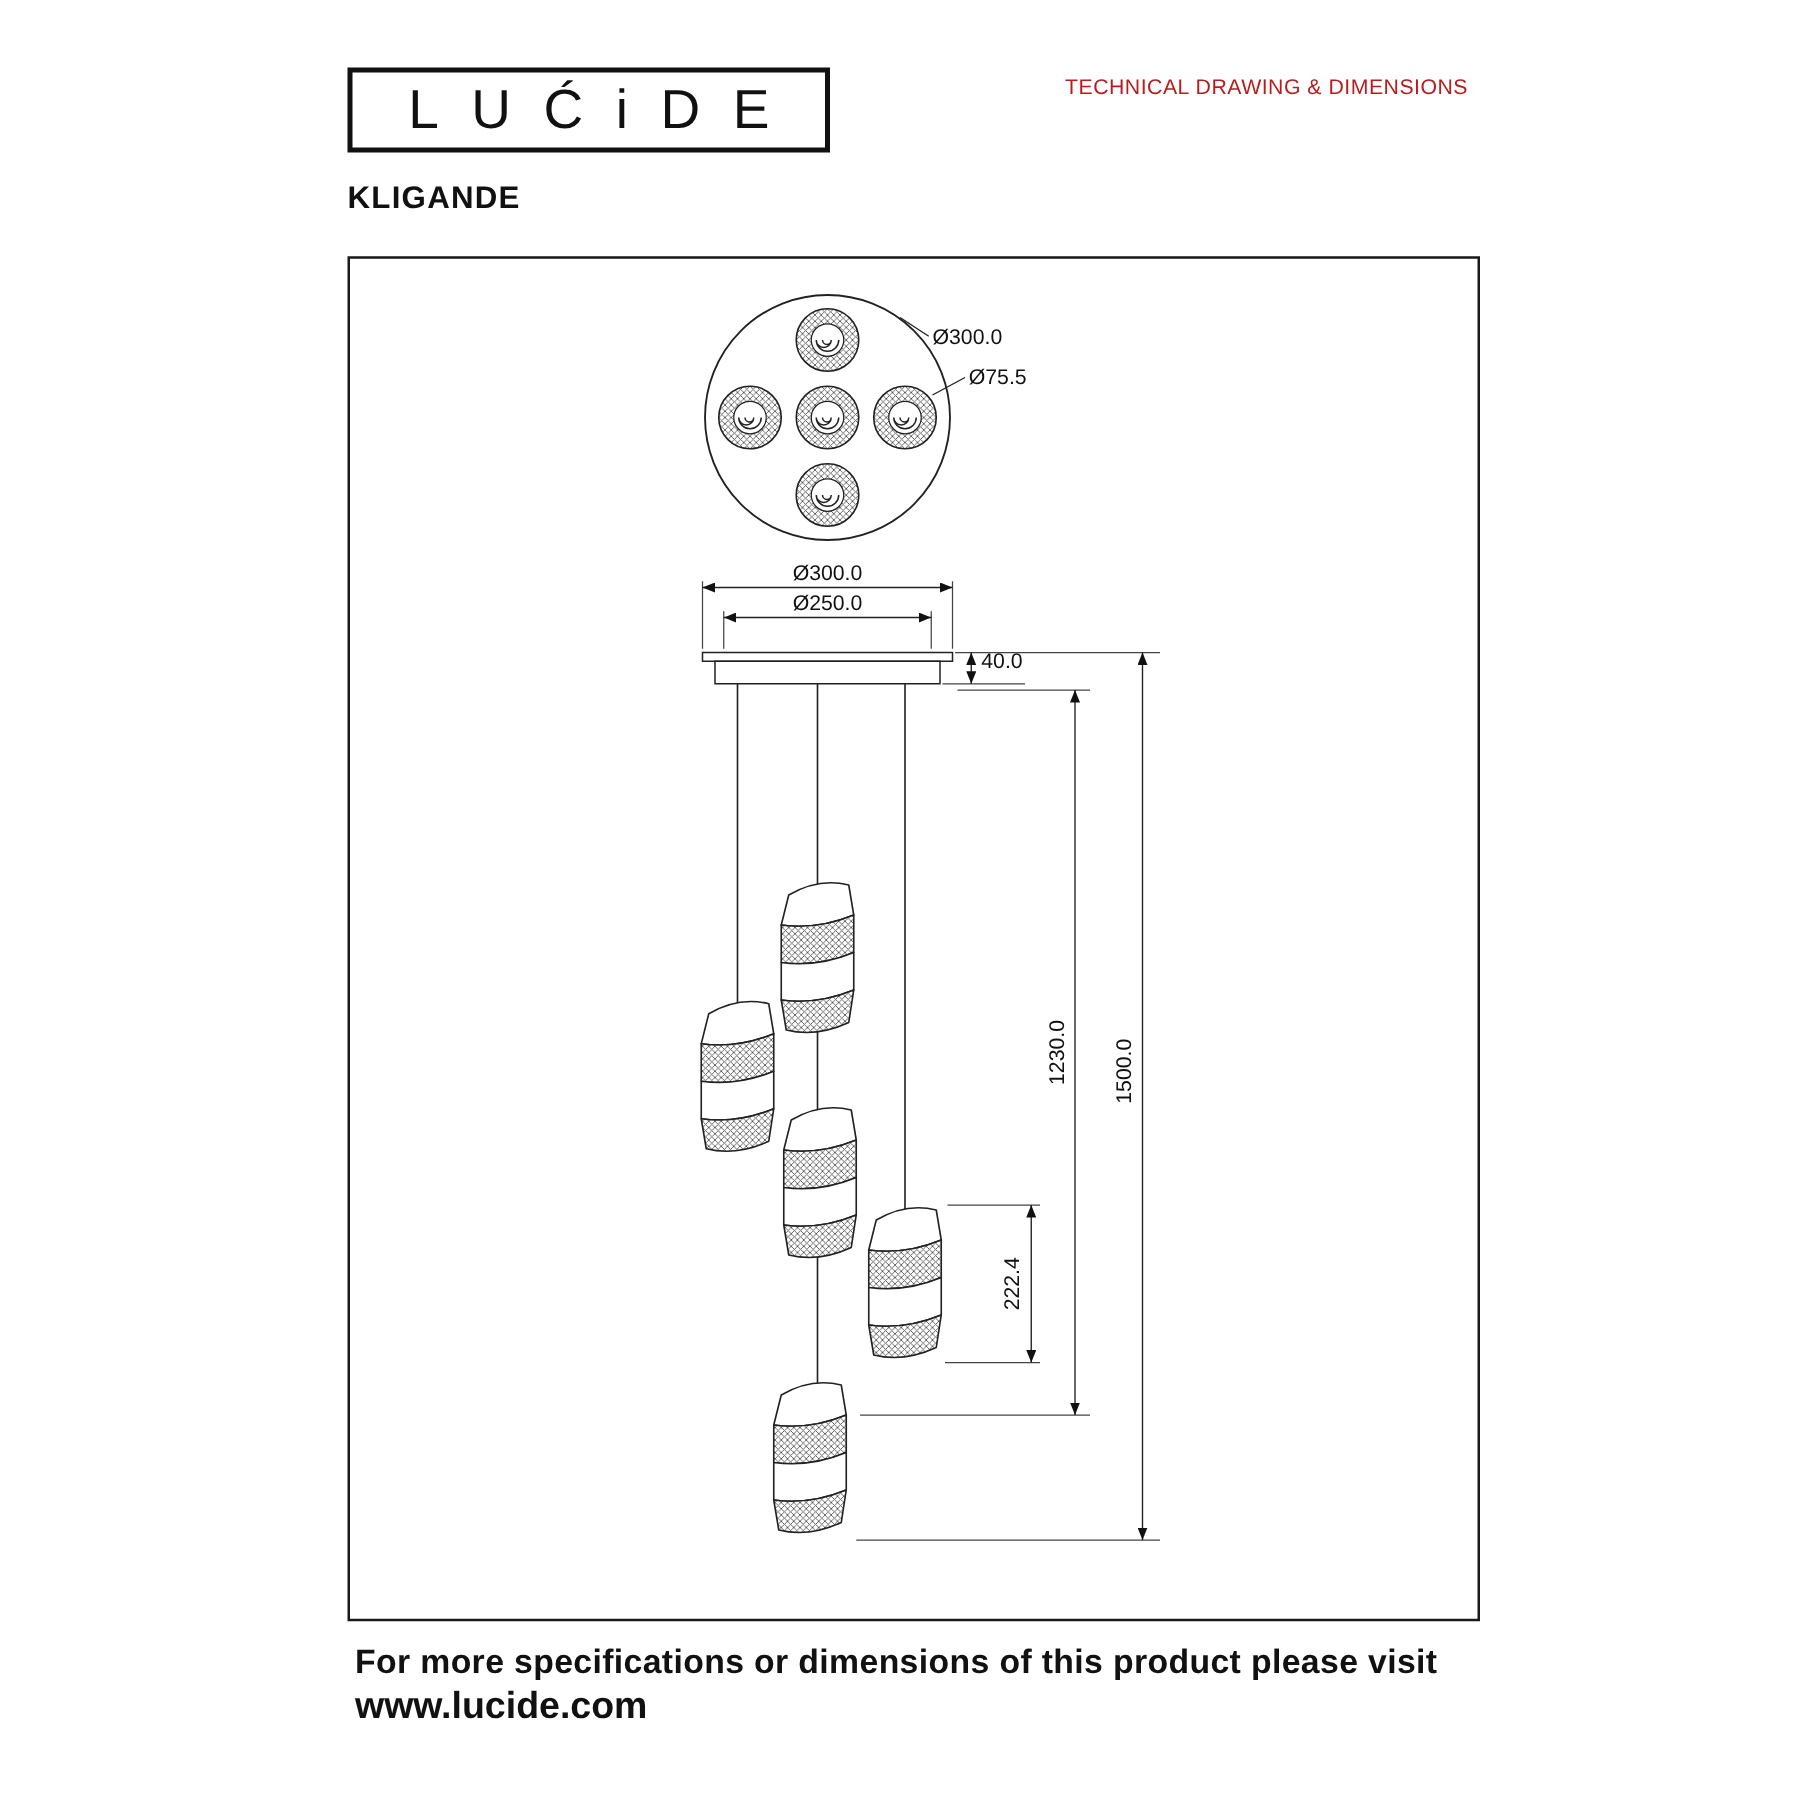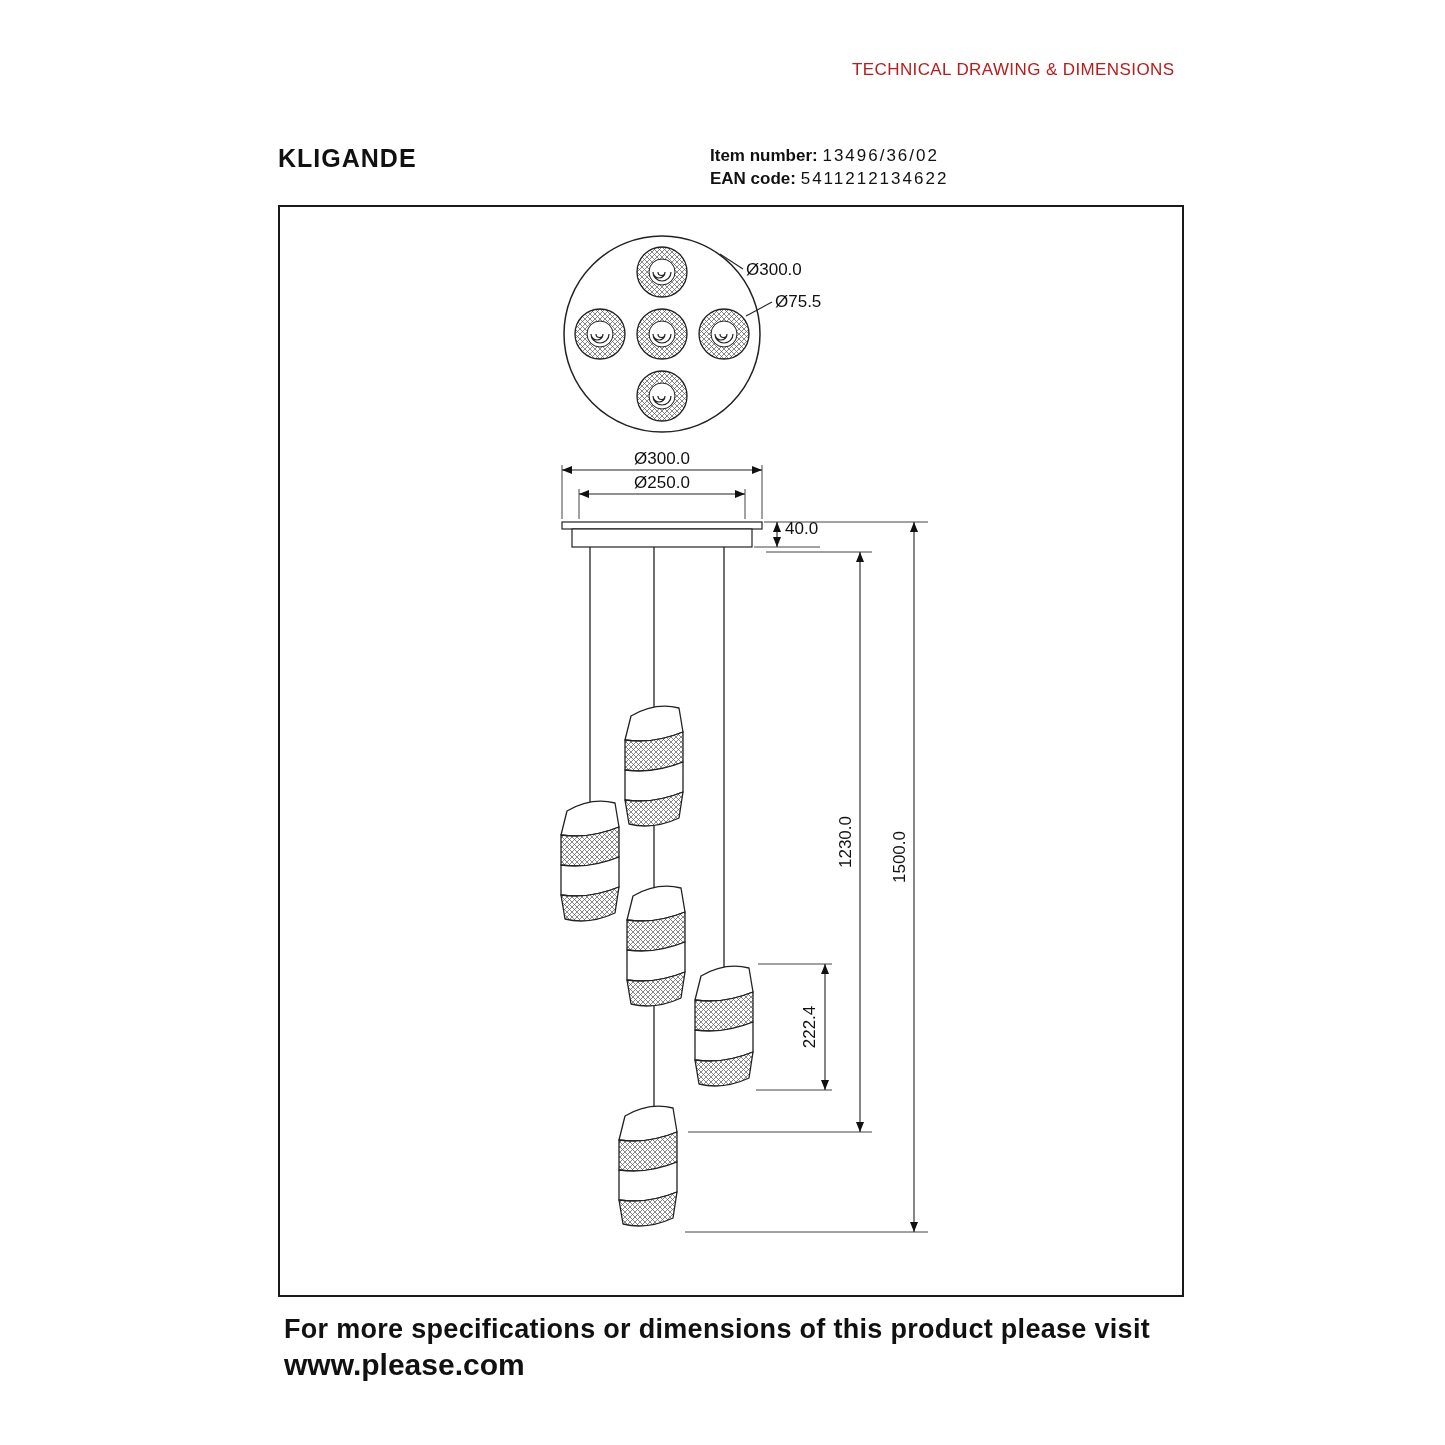--- a/index.html
+++ b/index.html
@@ -37,35 +37,28 @@
   .band{stroke:#222;stroke-width:1.3;stroke-linejoin:round;}
   .solid{fill:#fff;}
   .hatch{fill:url(#crosshatch);}
   .spiral{fill:none;stroke:#222;stroke-width:1.2;}
 </style>
 </head>
 <body>
 
 <div class="page">
 
+  <div class="logo-box">
+    <span class="logo-text">LUĆiDE</span>
+  </div>
 
   <div class="doc-title">TECHNICAL DRAWING &amp; DIMENSIONS</div>
 
   <div class="product-name">KLIGANDE</div>
 
-  <div class="item-block">
-    <div class="item-row">
-      <span class="lbl">Item number:</span>
-      <span class="val">13496/36/02</span>
-    </div>
-    <div class="item-row">
-      <span class="lbl">EAN code:</span>
-      <span class="val">5411212134622</span>
-    </div>
-  </div>
 
   <div class="drawing-box">
     <svg width="898" height="1084" viewBox="0 0 898 1084">
       <defs>
         <pattern id="crosshatch" width="5" height="5" patternUnits="userSpaceOnUse">
           <rect width="5" height="5" fill="#fff"></rect>
           <path d="M0,0 L5,5 M5,0 L0,5" stroke="#555" stroke-width="0.7"></path>
         </pattern>
         <marker id="arw" markerWidth="10" markerHeight="8" refX="10" refY="4" orient="auto-start-reverse" markerUnits="userSpaceOnUse">
           <path d="M0,0 L10,4 L0,8 Z" fill="#111"></path>
@@ -140,16 +133,16 @@
 
         <line x1="405" y1="1025" x2="648" y2="1025" class="ext"></line>
         <line x1="634" y1="315" x2="634" y2="1025" class="dim" marker-start="url(#arw)" marker-end="url(#arw)"></line>
         <text transform="translate(625,650) rotate(-90)" text-anchor="middle" class="dtext">1500.0</text>
       </g>
     </svg>
   </div>
 
   <div class="footer">
     <div class="footer-note">For more specifications or dimensions of this product please visit</div>
-    <div class="footer-site">www.please.com</div>
+    <div class="footer-site">www.lucide.com</div>
   </div>
 
 </div>
 
 </body></html>

